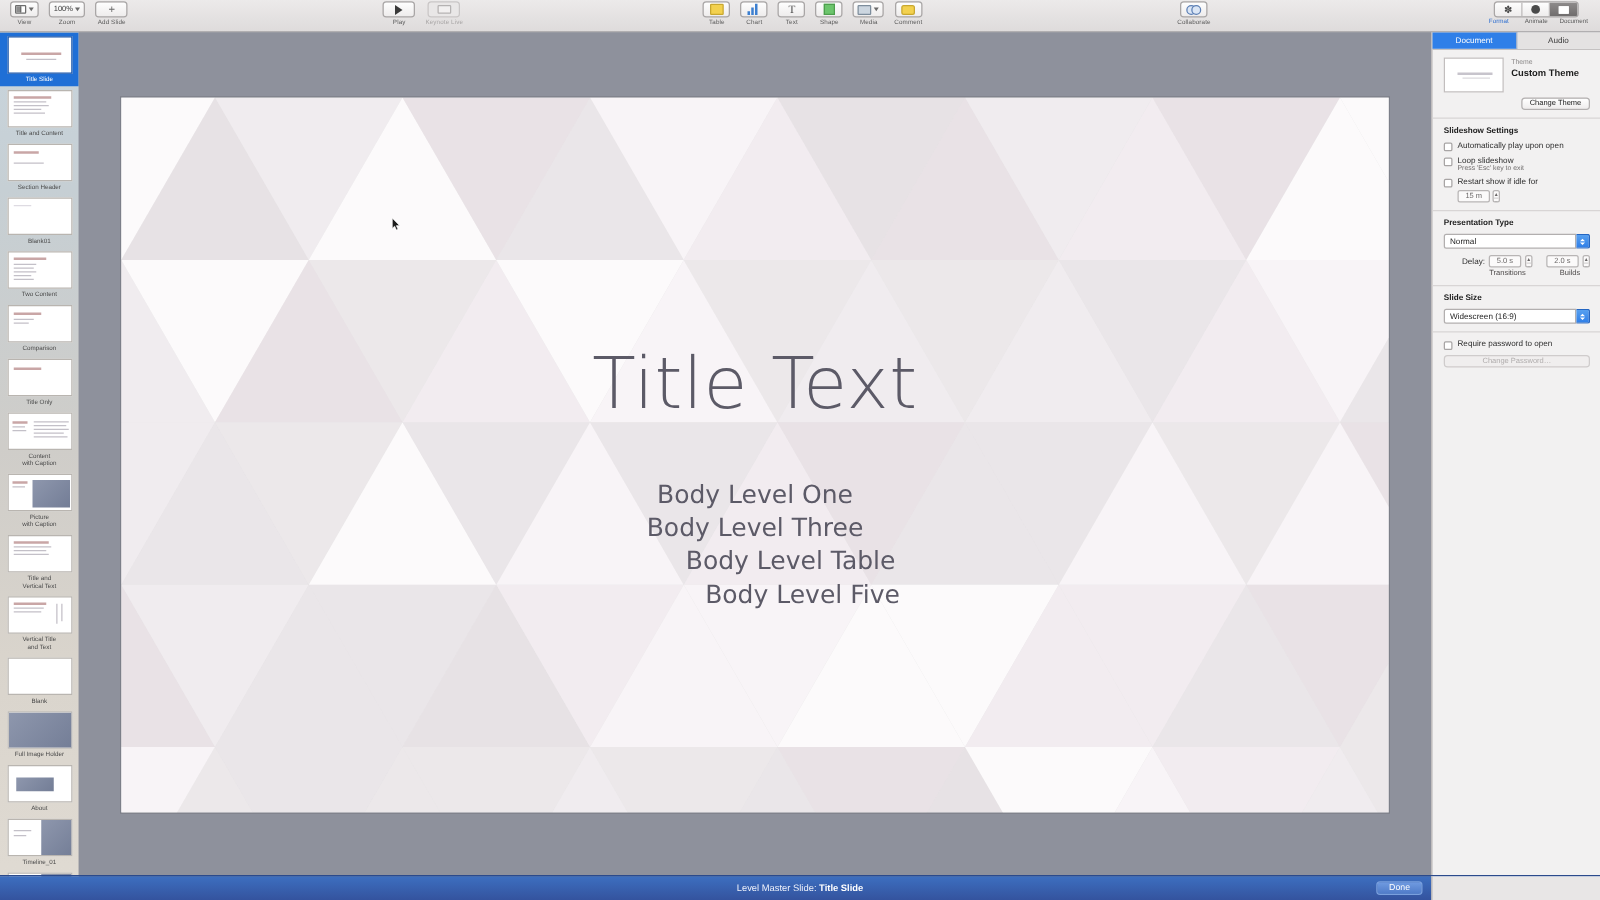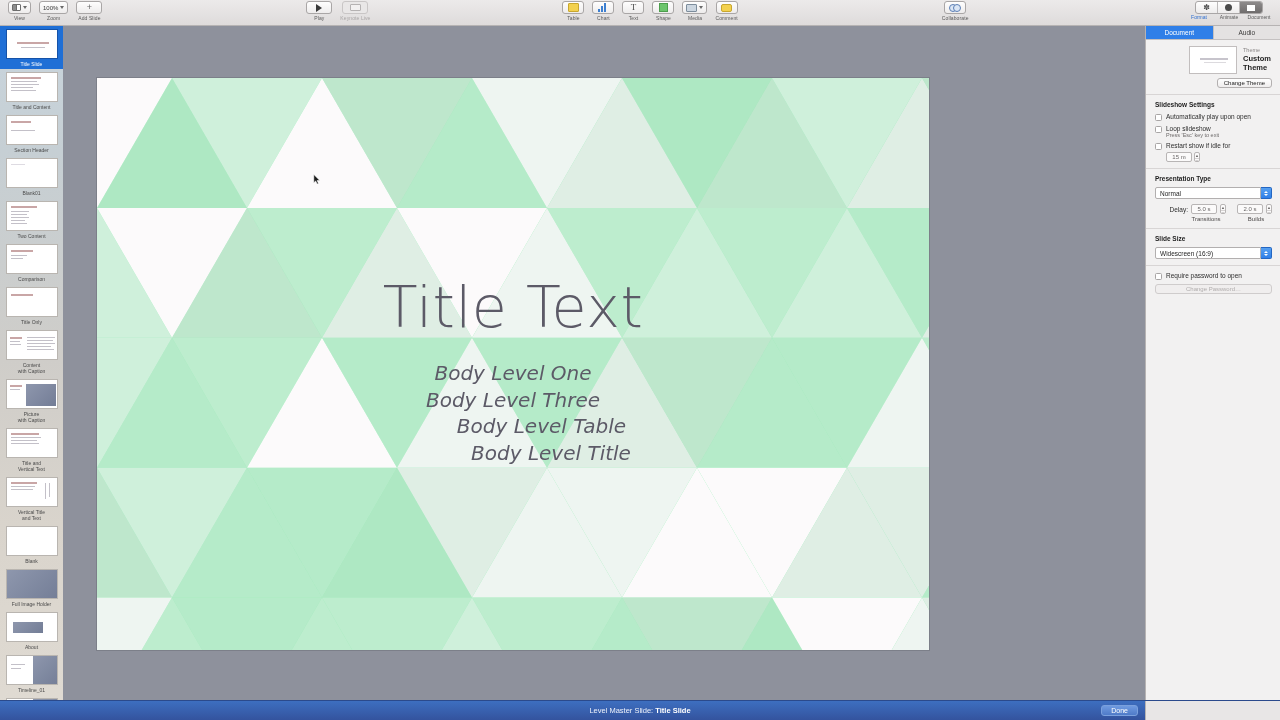--- a/index.html
+++ b/index.html
@@ -103,30 +103,30 @@
   .tl.b { height:1px; background:#c3c0c8; }
   .tl.img { background: linear-gradient(135deg,#8e97ad,#737d96); }
   .tl.faint { background:#dedbe2; }
 
   
   .canvas-area {
     position: absolute; top: 26px; left: 63px; width: 1082px; height: 674px;
     background: #8e919c;
   }
   .slide {
-    position: absolute; left: 34px; top: 52px; width: 832px; height: 572px;
-    background: #86efac; overflow: hidden;
+    position: absolute; left: 34px; top: 52px; width: 1014px; height: 572px;
+    background: #e5e5e5; overflow: hidden;
     box-shadow: 0 0 0 1px rgba(0,0,0,0.12);
   }
   .slide-title {
     position: absolute; left: 0; right: 0; top: 196px;
     text-align: center; font-size: 57px; color: #5c5a67;
     font-family: "DejaVu Sans", sans-serif; font-weight: 300; letter-spacing: .5px;
   }
-  .body-list { position: absolute; left: 0; right: 0; top: 282px; font-style: italic; }
+  .body-list { position: absolute; left: 0; right: 0; top: 304px; }
   .body-line {
     text-align: center; font-size: 20px; color: #5c5a67;
     font-family: "DejaVu Sans", sans-serif; font-weight: 400; line-height: 26.5px;
   }
   .bl1 { padding-left: 0px; }
   .bl2 { padding-left: 20px; }
   .bl3 { }
   .bl4 { padding-left: 57px; }
   .bl5 { padding-left: 76px; }
   .cursor { position:absolute; left: 216px; top: 96px; width: 8px; height: 11px; }
@@ -137,21 +137,21 @@
     background: #f2f1f1; border-left: 1px solid #b6b3b3;
     font-size: 6.5px; color: #2d2d2d;
   }
   .insp-tabs { display:flex; height: 14px; border-bottom: 1px solid #c4c1c1; }
   .insp-tab { flex:1; display:flex; align-items:center; justify-content:center;
               font-size: 6.5px; color:#3a3a3a; background: #e4e2e2;
               border-right:1px solid #c4c1c1; cursor: default; }
   .insp-tab:last-child { border-right: none; }
   .insp-tab.active { background:#2f7fe8; color:#fff; }
   .insp-sec { padding: 6px 8px 6px 9px; border-bottom: 1px solid #d8d5d5; }
-  .theme-row { display:flex; gap:6px; align-items:flex-start;margin-left:34px; }
+  .theme-row { display:flex; gap:6px; align-items:flex-start; }
   .theme-thumb {
     width: 48px; height: 28px; background:#fff; border:1px solid #c2bebe;
     position:relative; overflow:hidden; flex: none;
   }
   .theme-thumb .t1 { position:absolute; left:10px; top:11px; width:28px; height:2px; background:#c7c4cc; }
   .theme-thumb .t2 { position:absolute; left:14px; top:15px; width:22px; height:1px; background:#dcdade; }
   .theme-meta { padding-top: 1px; }
   .theme-kicker { font-size: 5.5px; color:#8a8787; }
   .theme-name { font-size: 7.5px; font-weight: bold; color:#1d1d1d; margin-top: 1px; }
   .mini-btn {
@@ -587,21 +587,21 @@
             <polygon points="1125,779.4 1200,649.5 1275,779.4" fill="rgba(246,240,244,0.65)"></polygon>
           </svg>
         </div>
 
       <div class="slide-title">Title Text</div>
 
       <div class="body-list">
         <div class="body-line bl1">Body Level One</div>
         <div class="body-line bl3">Body Level Three</div>
         <div class="body-line bl4">Body Level Table</div>
-        <div class="body-line bl5">Body Level Title</div>
+        <div class="body-line bl5">Body Level Five</div>
       </div>
 
       <svg class="cursor" viewBox="0 0 8 12">
         <path d="M0.5 0.5 L0.5 9.5 L2.6 7.6 L4.1 11 L5.6 10.3 L4.1 7.1 L7 7.1 Z" fill="#1b1b1b" stroke="#ffffff" stroke-width="0.6"></path>
       </svg>
     </div>
   </div>
 
   <div class="inspector">
 

